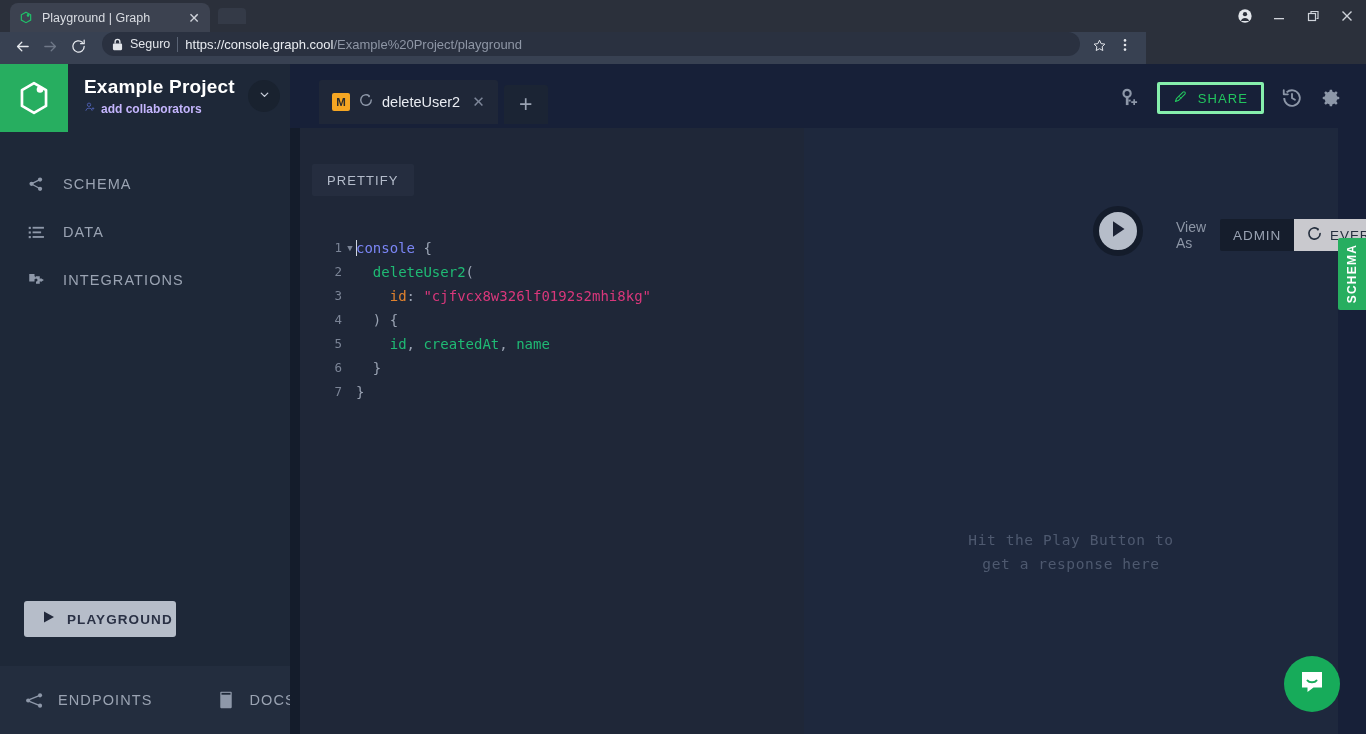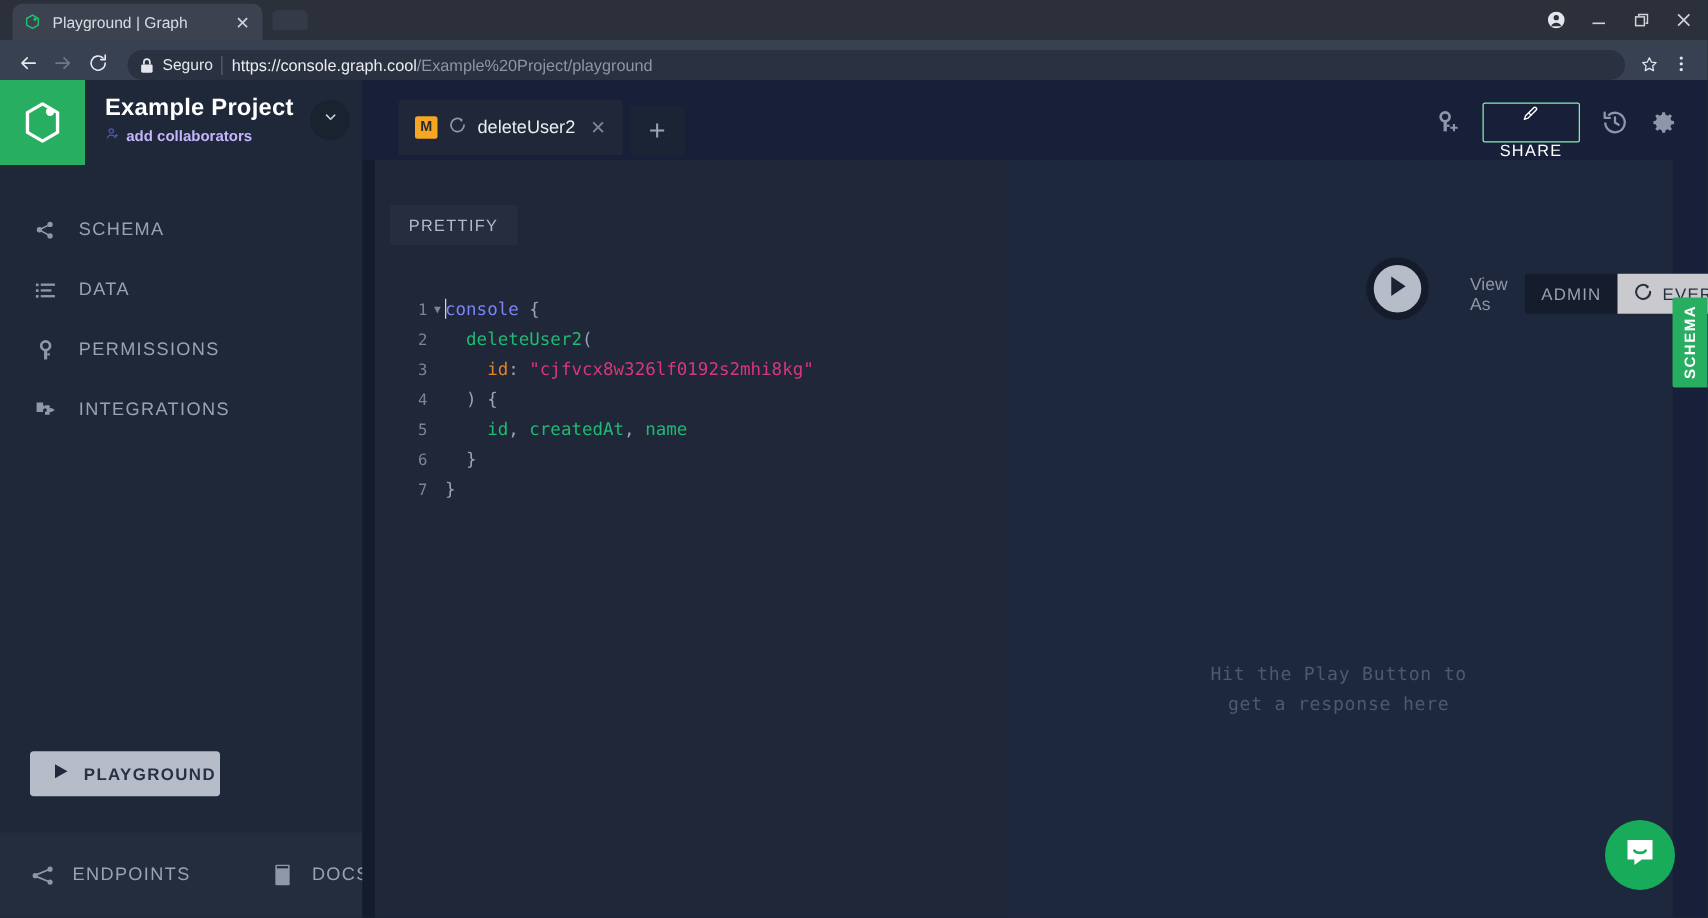--- a/index.html
+++ b/index.html
@@ -42,23 +42,23 @@
   .win-controls {
     position: absolute; right: 4px; top: 0; height: 32px;
     display: flex; align-items: center; gap: 4px;
   }
   .win-btn {
     width: 30px; height: 30px; display: flex; align-items: center;
     justify-content: center; color: #e3e6eb;
   }
 
   .browser-toolbar {
-    position: absolute; left: 0; top: 32px; width: 1366px; height: 32px;
+    position: absolute; left: 0; top: 32px; width: 1146px; height: 32px;
     background: #384152;
-    display: flex; align-items: flex-end; padding: 0 8px;
+    display: flex; align-items: flex-start; padding: 0 8px;
   }
   .nav-btn {
     width: 28px; height: 28px; display: flex; align-items: center;
     justify-content: center; color: #e6e9ee; flex: 0 0 28px;
   }
   .nav-btn.disabled { color: #6f7888; }
   .omnibox {
     flex: 1; height: 24px; margin: 0 6px 0 10px;
     background: #2a3140; border-radius: 12px;
     display: flex; align-items: center; padding: 0 10px; gap: 7px;
@@ -145,21 +145,21 @@
     display: flex; align-items: center; justify-content: center;
     color: #99a2b2; font-size: 23px; margin-left: 6px;
   }
 
   .pg-actions {
     position: absolute; right: 24px; top: 18px; display: flex; align-items: center; gap: 17px;
   }
   .pg-act-icon { color: #8d97a8; display: flex; align-items: center; }
   .pg-share {
     display: flex; align-items: center; gap: 10px; height: 32px; padding: 0 13px;
-    border: 1px solid #86efac; border-radius: 2px; color: #ffffff; flex-direction: column;
+    border: 3px solid #86efac; border-radius: 2px; color: #22c55e;
   }
   .pg-share-label { font-size: 13px; letter-spacing: 1.1px; }
 
   .pg-body { position: absolute; left: 0; top: 64px; width: 1076px; height: 606px; }
   .pg-gutter { position: absolute; left: 0; top: 0; width: 10px; height: 606px; background: #141c2b; }
   .editor-pane {
     position: absolute; left: 10px; top: 0; width: 532px; height: 606px;
     background: #1f2738;
   }
   .result-pane {
@@ -375,30 +375,20 @@
               <rect x="1" y="17" width="3" height="3"></rect>
               <rect x="6.5" y="4" width="16" height="2.6"></rect>
               <rect x="6.5" y="10.5" width="12" height="2.6"></rect>
               <rect x="6.5" y="17" width="16" height="2.6"></rect>
             </svg>
         </span>
         <span class="sb-item-label">DATA</span>
       </div>
       <div class="sb-item">
         <span class="sb-item-ico">
-          <svg width="17" height="17" viewBox="0 0 24 24" fill="currentColor">
-              <circle cx="12" cy="6.5" r="5" fill="none" stroke="currentColor" stroke-width="3"></circle>
-              <rect x="10.2" y="11" width="3.6" height="11"></rect>
-              <rect x="13.8" y="15" width="3" height="2.4"></rect>
-            </svg>
-        </span>
-        <span class="sb-item-label">PERMISSIONS</span>
-      </div>
-      <div class="sb-item">
-        <span class="sb-item-ico">
           <svg width="18" height="18" viewBox="0 0 24 24" fill="currentColor">
               <path d="M3 4h7v3a2 2 0 1 1 0 4v3H3z"></path>
               <path d="M12 7h5v3.2a2 2 0 1 1 0 3.6V17h-5v-3a2 2 0 1 0 0-4z"></path>
               <path d="M18.5 9.5v5l4-2.5z"></path>
             </svg>
         </span>
         <span class="sb-item-label">INTEGRATIONS</span>
       </div>
     </div>
 

